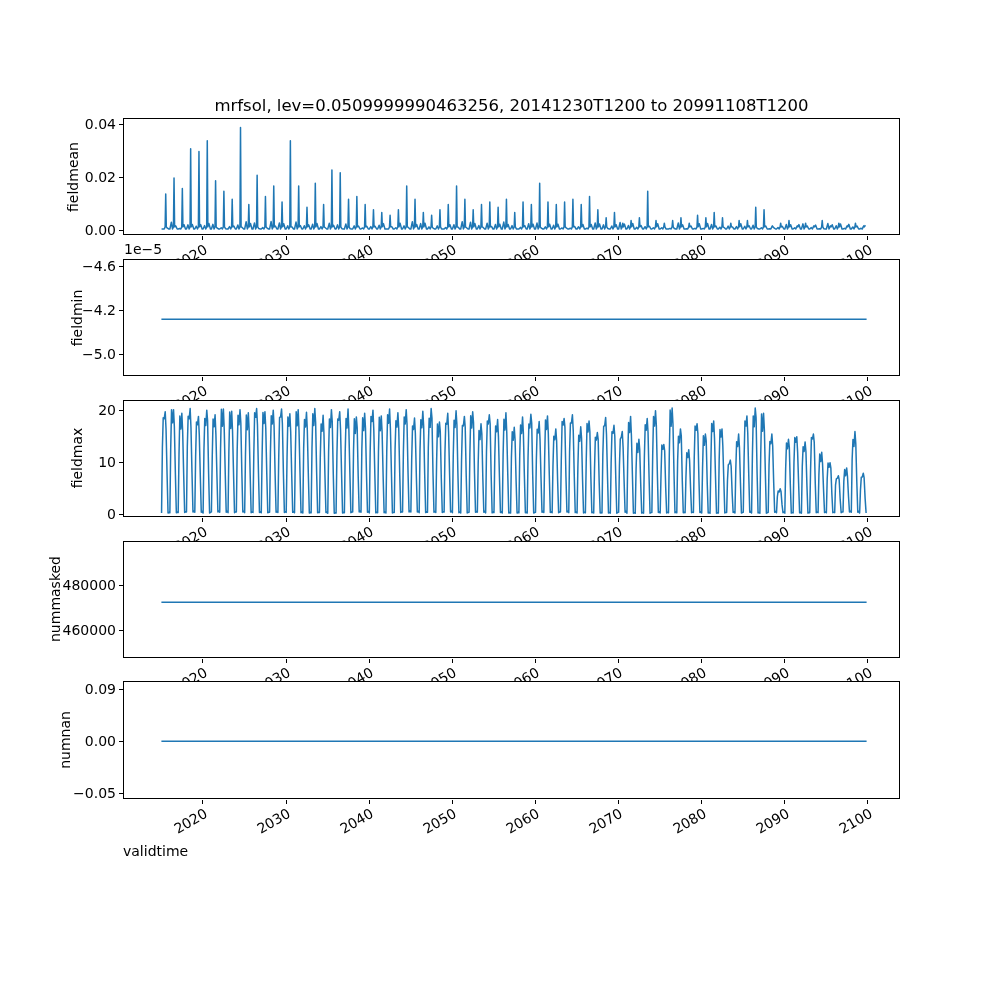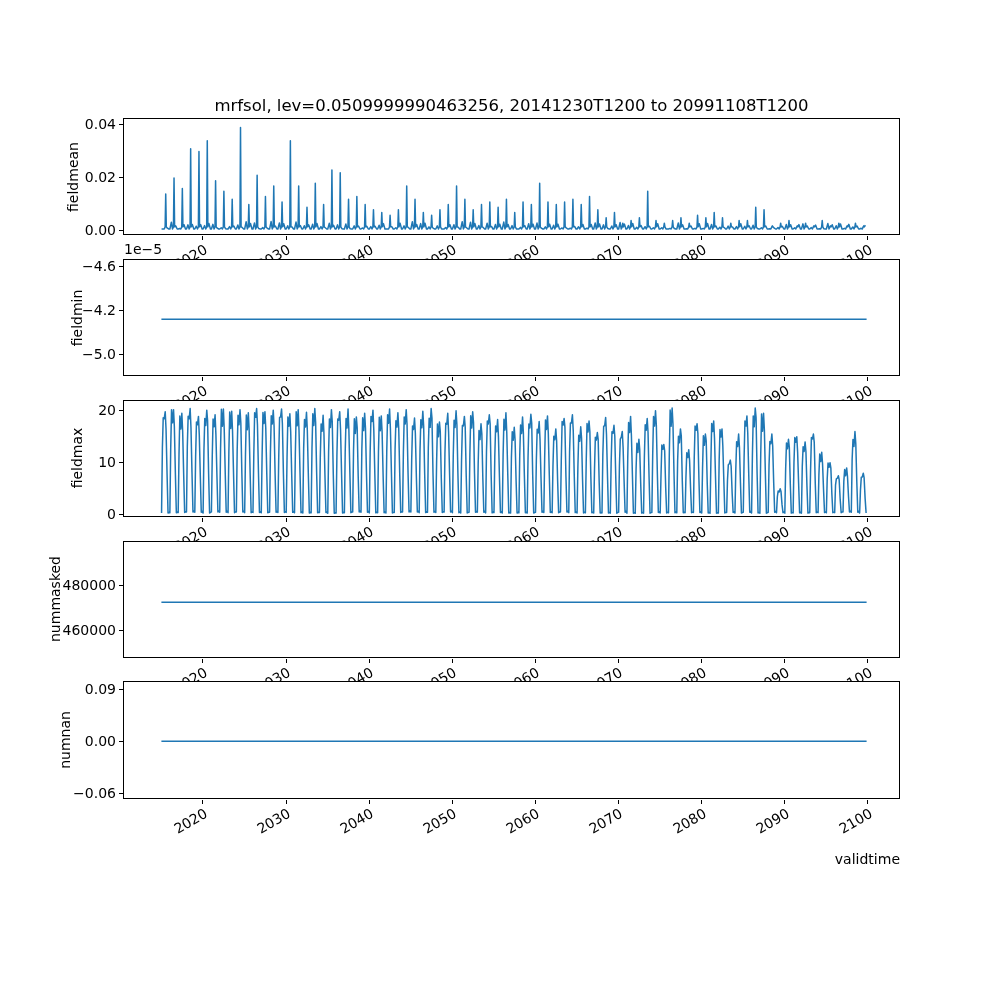--- a/index.html
+++ b/index.html
@@ -1,20 +1,20 @@
 <!DOCTYPE html>
 <html><head>
 <meta charset="utf-8">
 <style>
   html,body{margin:0;padding:0;background:#fff;}
   .figure{position:relative;width:1000px;height:1000px;background:#ffffff;
           font-family:"DejaVu Sans","Liberation Sans",sans-serif;color:#000;overflow:hidden;}
   .title{position:absolute;left:123px;width:777px;top:96px;text-align:center;
          font-size:16.5px;white-space:nowrap;}
-  .xlabel{position:absolute;left:123px;width:777px;top:843px;text-align:right;font-size:14px;margin-top:8px;}
+  .xlabel{position:absolute;left:123px;width:777px;top:843px;text-align:left;font-size:14px;}
   .axes{position:absolute;background:#fff;border:1px solid #000;box-sizing:border-box;}
   .plot-svg{position:absolute;left:0;top:0;display:block;}
   .tick-x{position:absolute;width:1px;height:4px;background:#000;}
   .tick-y{position:absolute;width:4px;height:1px;background:#000;left:-5px;}
   .ytick-label{position:absolute;left:-66px;width:58px;text-align:right;
                font-size:14px;line-height:17px;height:17px;}
   .xtick-label{position:absolute;width:120px;text-align:right;font-size:14px;line-height:16px;
                transform:rotate(-30deg);transform-origin:100% 0%;white-space:nowrap;}
   .ylabel{position:absolute;font-size:14px;white-space:nowrap;
           transform:translate(-50%,-50%) rotate(-90deg);}
@@ -144,21 +144,21 @@
         <div class="xtick-label" style="left: 539.658px; top: 122.4px;">2090</div>
         <div class="tick-x" style="left: 743.259px; top: 117.4px;"></div>
         <div class="xtick-label" style="left: 622.759px; top: 122.4px;">2100</div>
       </div>
       <div class="ylabel" style="left: 55px; top: 599.25px;">nummasked</div>
       <div class="axes" style="left: 123px; top: 681.4px; width: 777px; height: 117.4px; z-index: 14;">
         <svg width="777" height="118" viewBox="0 0 777 117.4" class="plot-svg">
           <path d="M37.40,59.06 L742.60,59.06" fill="none" stroke="#1f77b4" stroke-width="1.5" stroke-linejoin="round"></path>
         </svg>
         <div class="tick-y" style="top: 110.188px;"></div>
-        <div class="ytick-label" style="top: 102.188px;">−0.06</div>
+        <div class="ytick-label" style="top: 102.188px;">−0.05</div>
         <div class="tick-y" style="top: 58.5614px;"></div>
         <div class="ytick-label" style="top: 50.5614px;">0.00</div>
         <div class="tick-y" style="top: 6.9343px;"></div>
         <div class="ytick-label" style="top: -1.0657px;">0.09</div>
         <div class="tick-x" style="left: 78.4465px; top: 117.4px;"></div>
         <div class="xtick-label" style="left: -42.0535px; top: 122.4px;">2020</div>
         <div class="tick-x" style="left: 161.548px; top: 117.4px;"></div>
         <div class="xtick-label" style="left: 41.0481px; top: 122.4px;">2030</div>
         <div class="tick-x" style="left: 244.65px; top: 117.4px;"></div>
         <div class="xtick-label" style="left: 124.15px; top: 122.4px;">2040</div>

